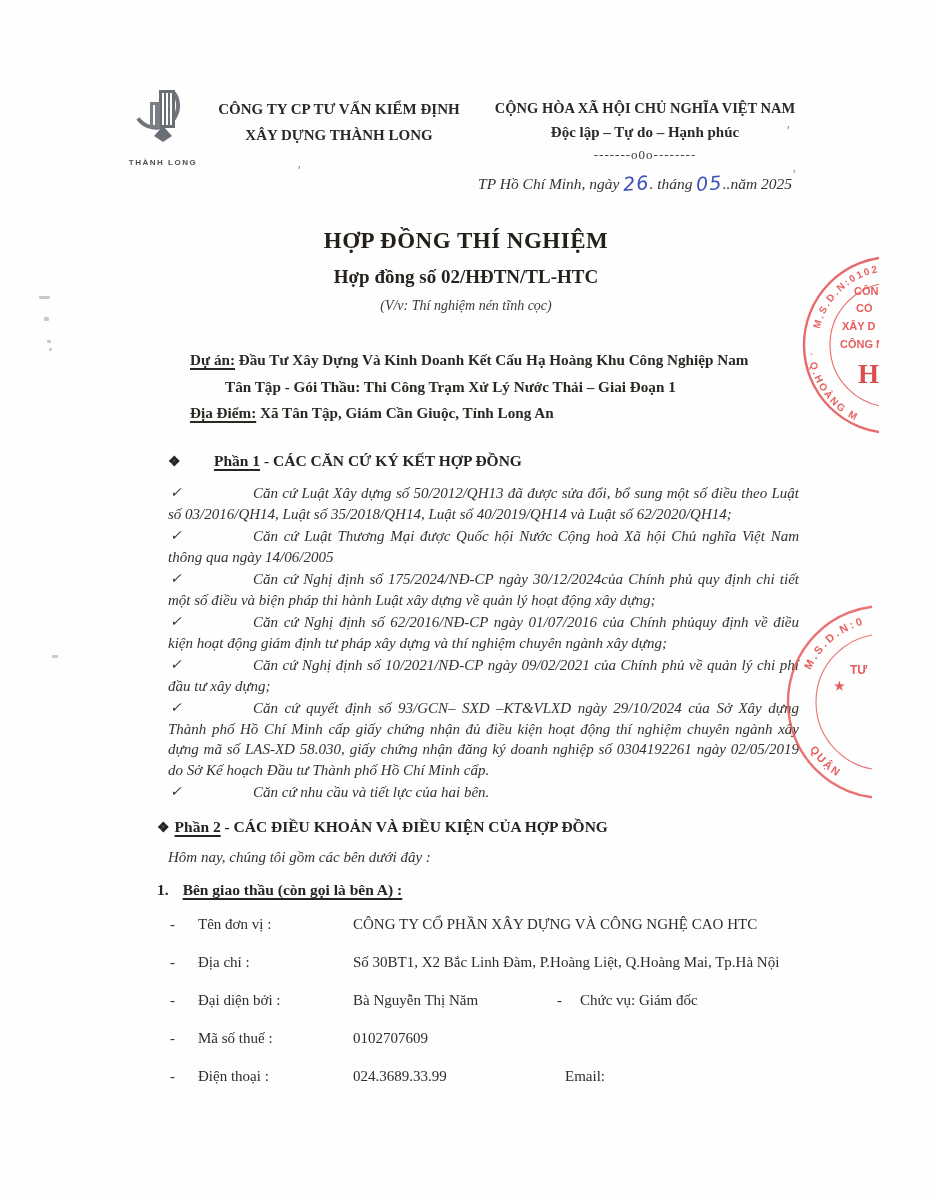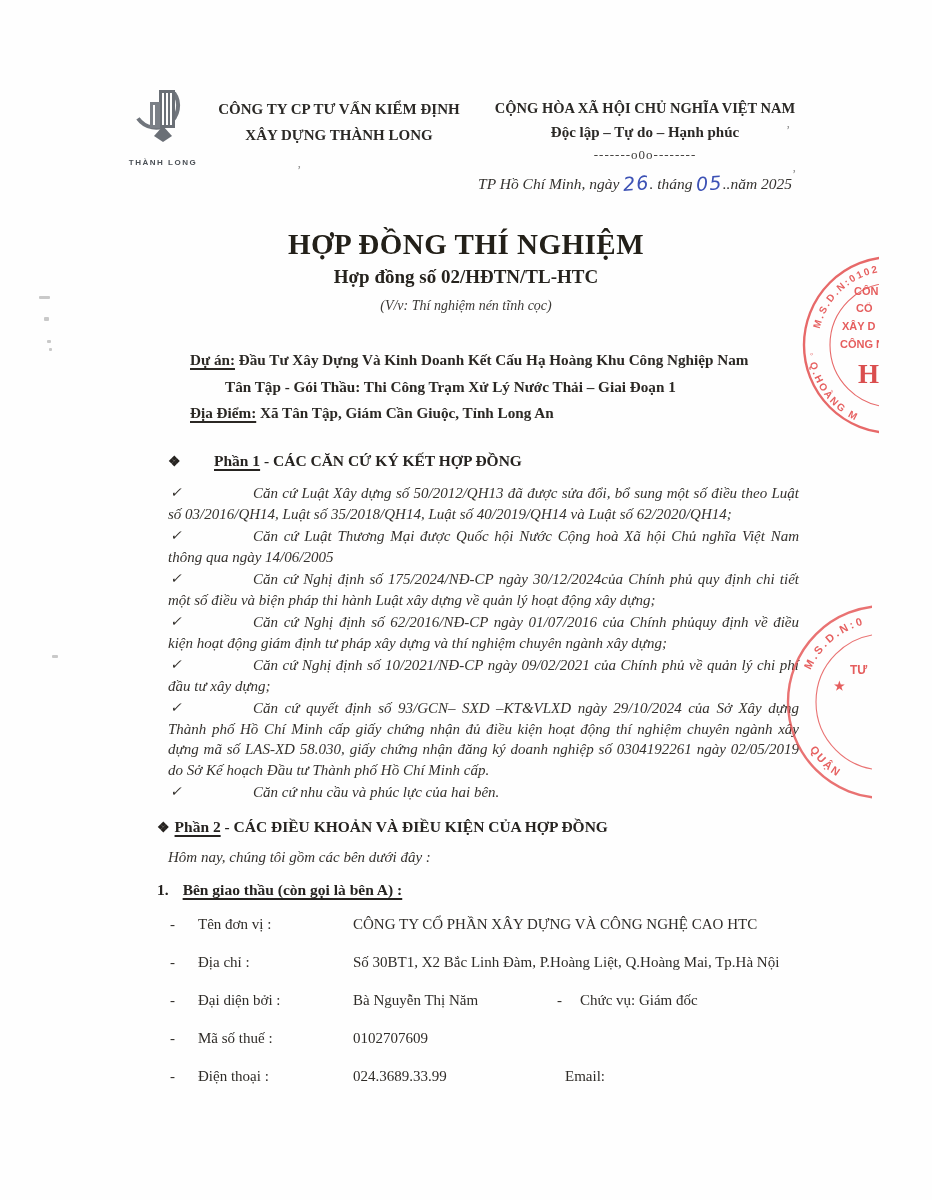--- a/index.html
+++ b/index.html
@@ -14,21 +14,21 @@
   .logo-caption { font-family:"Liberation Sans",sans-serif; font-size:8px; font-weight:bold; letter-spacing:1.5px; color:#4a4f55; margin-top:10px; }
   .company-block { left:208px; top:96px; width:262px; text-align:center; font-weight:bold; font-size:15px; line-height:26px; color:#2b2926; }
   .national-block { left:486px; top:96px; width:318px; text-align:center; color:#2b2926; }
   .national-line1 { font-weight:bold; font-size:14.5px; line-height:24px; }
   .national-line2 { font-weight:bold; font-size:15px; line-height:25px; }
   .national-sep { font-size:13px; letter-spacing:1px; color:#3a3835; line-height:20px; }
   .dateline { left:400px; top:171px; width:392px; text-align:right; font-style:italic; font-size:15.5px; color:#34322f; }
   .hw { font-family:"DejaVu Sans",sans-serif; color:#3d52b5; font-size:19px; font-style:italic; display:inline-block; transform:rotate(-4deg) translateY(1px); letter-spacing:1px; }
 
   
-  .doc-title { left:0; top:228px; width:932px; text-align:center; font-size:29px; font-weight:bold; letter-spacing:.5px; color:#232019; }
+  .doc-title { left:0; top:228px; width:932px; text-align:center; font-size:23px; font-weight:bold; letter-spacing:.5px; color:#232019; }
   .doc-no { left:0; top:266px; width:932px; text-align:center; font-size:19px; font-weight:bold; color:#26231e; }
   .doc-subject { left:0; top:298px; width:932px; text-align:center; font-size:14px; font-style:italic; color:#3a3835; }
 
   
   .project { left:190px; top:347px; width:614px; font-weight:bold; font-size:15.2px; line-height:26.5px; color:#2b2824; }
   .project .lbl { text-decoration:underline; text-underline-offset:3px; text-decoration-thickness:1.5px; }
   .project .l2 { padding-left:35px; }
 
   
   .s-head { font-size:15.5px; font-weight:bold; color:#262320; }
@@ -117,21 +117,21 @@
     <span class="diamond">❖</span><span class="part-lbl">Phần 1</span><span> - CÁC CĂN CỨ KÝ KẾT HỢP ĐỒNG</span>
   </div>
 
   <div class="abs items">
     <div class="item"><span class="check">✓</span><span>Căn cứ Luật Xây dựng số 50/2012/QH13 đã được sửa đổi, bổ sung một số điều theo Luật số 03/2016/QH14, Luật số 35/2018/QH14, Luật số 40/2019/QH14 và Luật số 62/2020/QH14;</span></div>
     <div class="item"><span class="check">✓</span><span>Căn cứ Luật Thương Mại được Quốc hội Nước Cộng hoà Xã hội Chủ nghĩa Việt Nam thông qua ngày 14/06/2005</span></div>
     <div class="item"><span class="check">✓</span><span>Căn cứ Nghị định số 175/2024/NĐ-CP ngày 30/12/2024của Chính phủ quy định chi tiết một số điều và biện pháp thi hành Luật xây dựng về quản lý hoạt động xây dựng;</span></div>
     <div class="item"><span class="check">✓</span><span>Căn cứ Nghị định số 62/2016/NĐ-CP ngày 01/07/2016 của Chính phủquy định về điều kiện hoạt động giám định tư pháp xây dựng và thí nghiệm chuyên ngành xây dựng;</span></div>
     <div class="item"><span class="check">✓</span><span>Căn cứ Nghị định số 10/2021/NĐ-CP ngày 09/02/2021 của Chính phủ về quản lý chi phí đầu tư xây dựng;</span></div>
     <div class="item"><span class="check">✓</span><span>Căn cứ quyết định số 93/GCN– SXD –KT&amp;VLXD ngày 29/10/2024 của Sở Xây dựng Thành phố Hồ Chí Minh cấp giấy chứng nhận đủ điều kiện hoạt động thí nghiệm chuyên ngành xây dựng mã số LAS-XD 58.030, giấy chứng nhận đăng ký doanh nghiệp số 0304192261 ngày 02/05/2019 do Sở Kế hoạch Đầu tư Thành phố Hồ Chí Minh cấp.</span></div>
-    <div class="item"><span class="check">✓</span><span>Căn cứ nhu cầu và phúc lực của hai bên.</span></div>
+    <div class="item"><span class="check">✓</span><span>Căn cứ nhu cầu và tiết lực của hai bên.</span></div>
   </div>
 
   <div class="abs s-head s2-head">
     <span class="diamond">❖</span><span class="part-lbl">Phần 2</span><span> - CÁC ĐIỀU KHOẢN VÀ ĐIỀU KIỆN CỦA HỢP ĐỒNG</span>
   </div>
   <div class="abs intro">Hôm nay, chúng tôi gồm các bên dưới đây :</div>
   <div class="abs party-head">
     <span class="num">1.</span><span class="txt">Bên giao thầu (còn gọi là bên A) :</span>
   </div>
 

